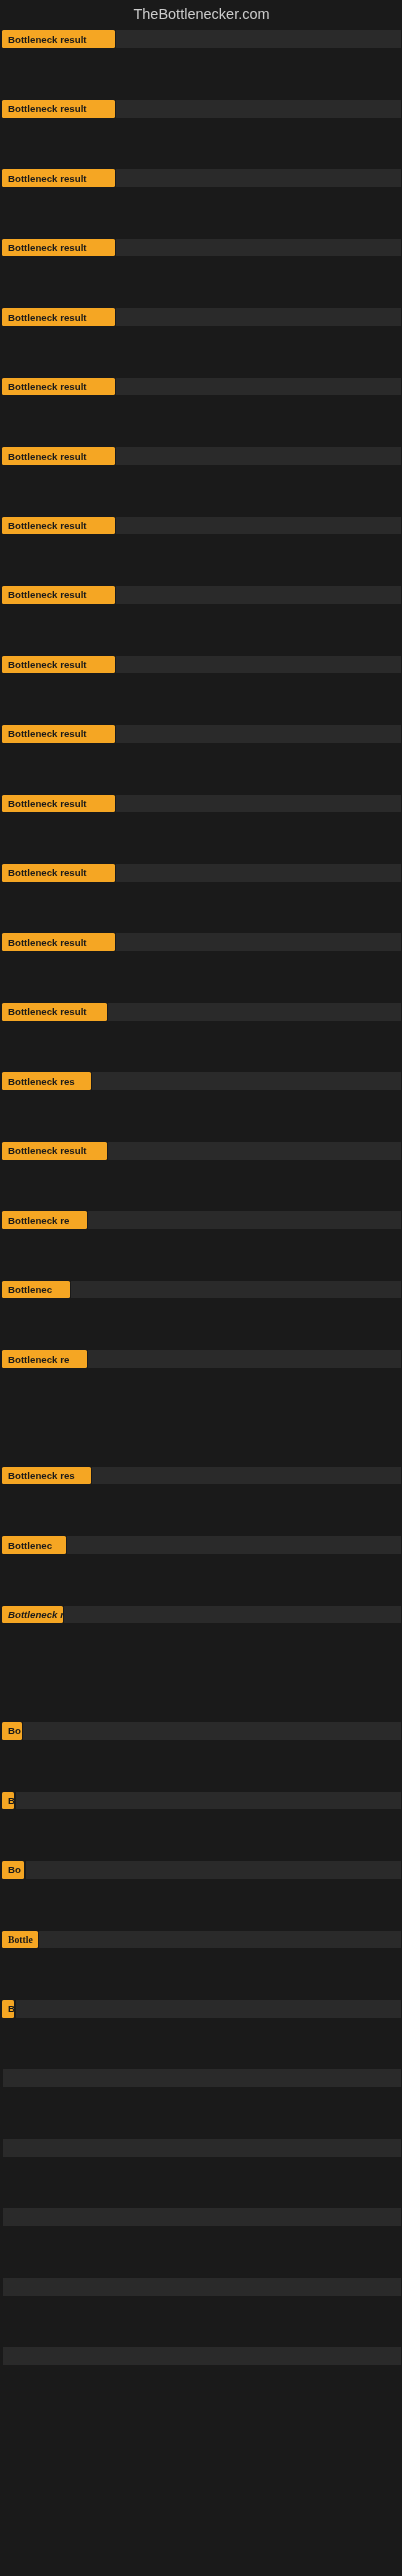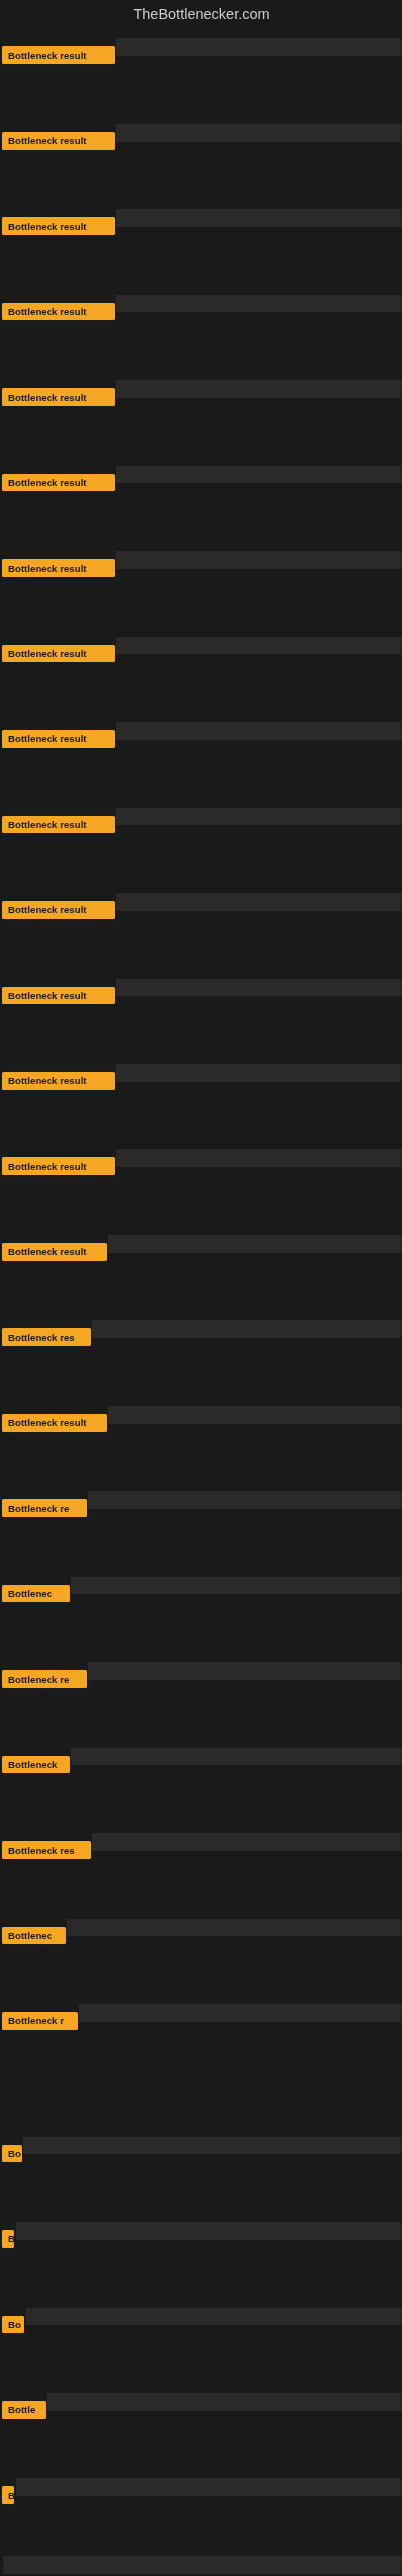--- a/index.html
+++ b/index.html
@@ -38,21 +38,20 @@
       font-size: 9.7px;
       font-weight: bold;
       padding: 3.2px 6.4px;
       white-space: nowrap;
       overflow: hidden;
       flex-shrink: 0;
       border-radius: 1.6px;
       min-height: 17.7px;
       display: flex;
       align-items: center;
-      margin-top: 16px;
     }
 
     .bottleneck-bar {
       height: 17.7px;
       background-color: #2a2a2a;
       flex-grow: 1;
       margin-left: 1.6px;
     }
 
     .rows-container {
@@ -158,58 +157,54 @@
     <div class="bottleneck-row">
       <div class="bottleneck-badge" style="width: 68px;">Bottlenec</div>
       <div class="bottleneck-bar"></div>
     </div>
     <div style="height: 47px;"></div>
     <div class="bottleneck-row">
       <div class="bottleneck-badge" style="width: 85px;">Bottleneck re</div>
       <div class="bottleneck-bar"></div>
     </div>
     <div style="height: 47px;"></div>
-    <div class="bottleneck-row">
-      <div class="bottleneck-badge" style="width: 68px;">Bottleneck</div>
-      <div class="bottleneck-bar"></div>
-    </div>
     <div style="height: 47px;"></div>
     <div class="bottleneck-row">
       <div class="bottleneck-badge" style="width: 89px;">Bottleneck res</div>
       <div class="bottleneck-bar"></div>
     </div>
     <div style="height: 47px;"></div>
     <div class="bottleneck-row">
       <div class="bottleneck-badge" style="width: 64px;">Bottlenec</div>
       <div class="bottleneck-bar"></div>
     </div>
     <div style="height: 47px;"></div>
     <div class="bottleneck-row">
-      <div class="bottleneck-badge" style="width: 76px;">Bottleneck r</div>
+      <div class="bottleneck-badge" style="width: 61px; font-style: italic;">Bottleneck r</div>
       <div class="bottleneck-bar"></div>
     </div>
     <div style="height: 47px;"></div>
     <div style="height: 47px;"></div>
     <div class="bottleneck-row">
       <div class="bottleneck-badge" style="width: 20px;">Bo</div>
       <div class="bottleneck-bar"></div>
     </div>
     <div style="height: 47px;"></div>
     <div class="bottleneck-row">
       <div class="bottleneck-badge" style="width: 11.3px;">B</div>
       <div class="bottleneck-bar"></div>
     </div>
     <div style="height: 47px;"></div>
     <div class="bottleneck-row">
       <div class="bottleneck-badge" style="width: 22.5px;">Bo</div>
       <div class="bottleneck-bar"></div>
     </div>
     <div style="height: 47px;"></div>
     <div class="bottleneck-row">
-      <div class="bottleneck-badge" style="width: 44px;">Bottle</div>
+      <div class="bottleneck-badge" style="width: 36px; font-family: Liberation Serif, serif;">Bottle</div>
       <div class="bottleneck-bar"></div>
     </div>
     <div style="height: 47px;"></div>
     <div class="bottleneck-row">
       <div class="bottleneck-badge" style="width: 9.7px;">B</div>
       <div class="bottleneck-bar"></div>
     </div>
     <div style="height: 47px;"></div>
     <div class="bottleneck-row">
       <div class="bottleneck-bar"></div>

